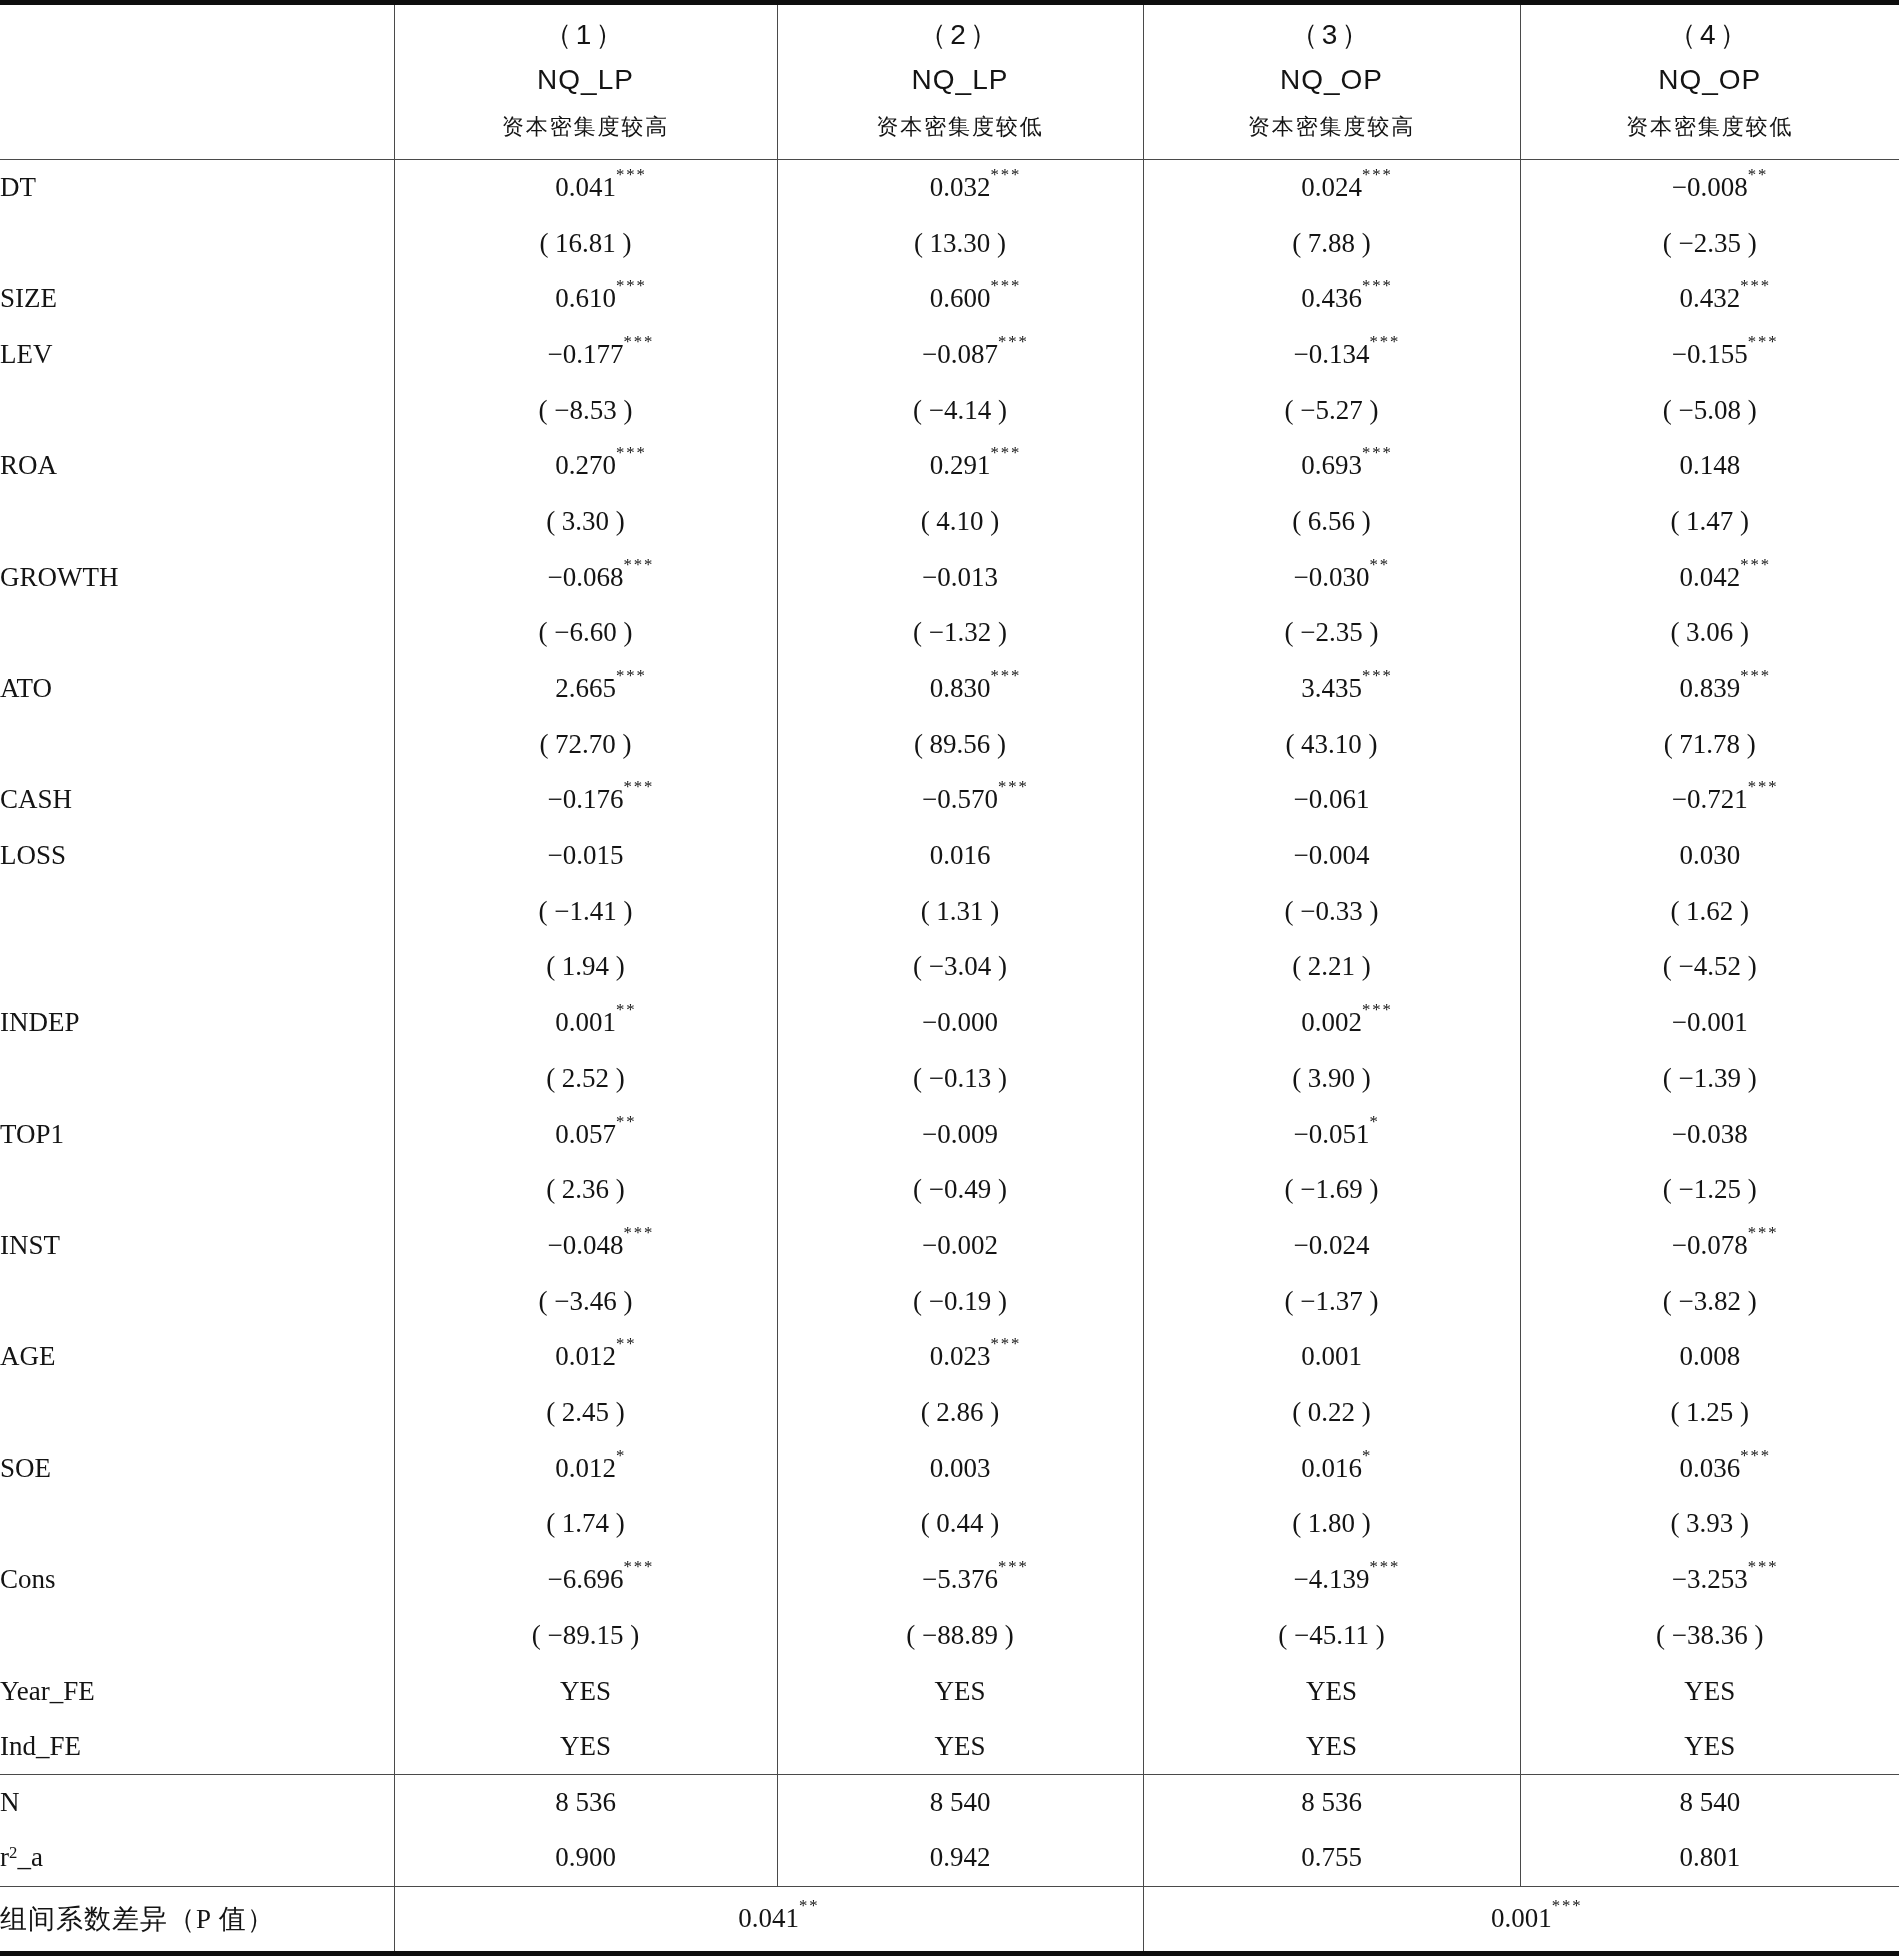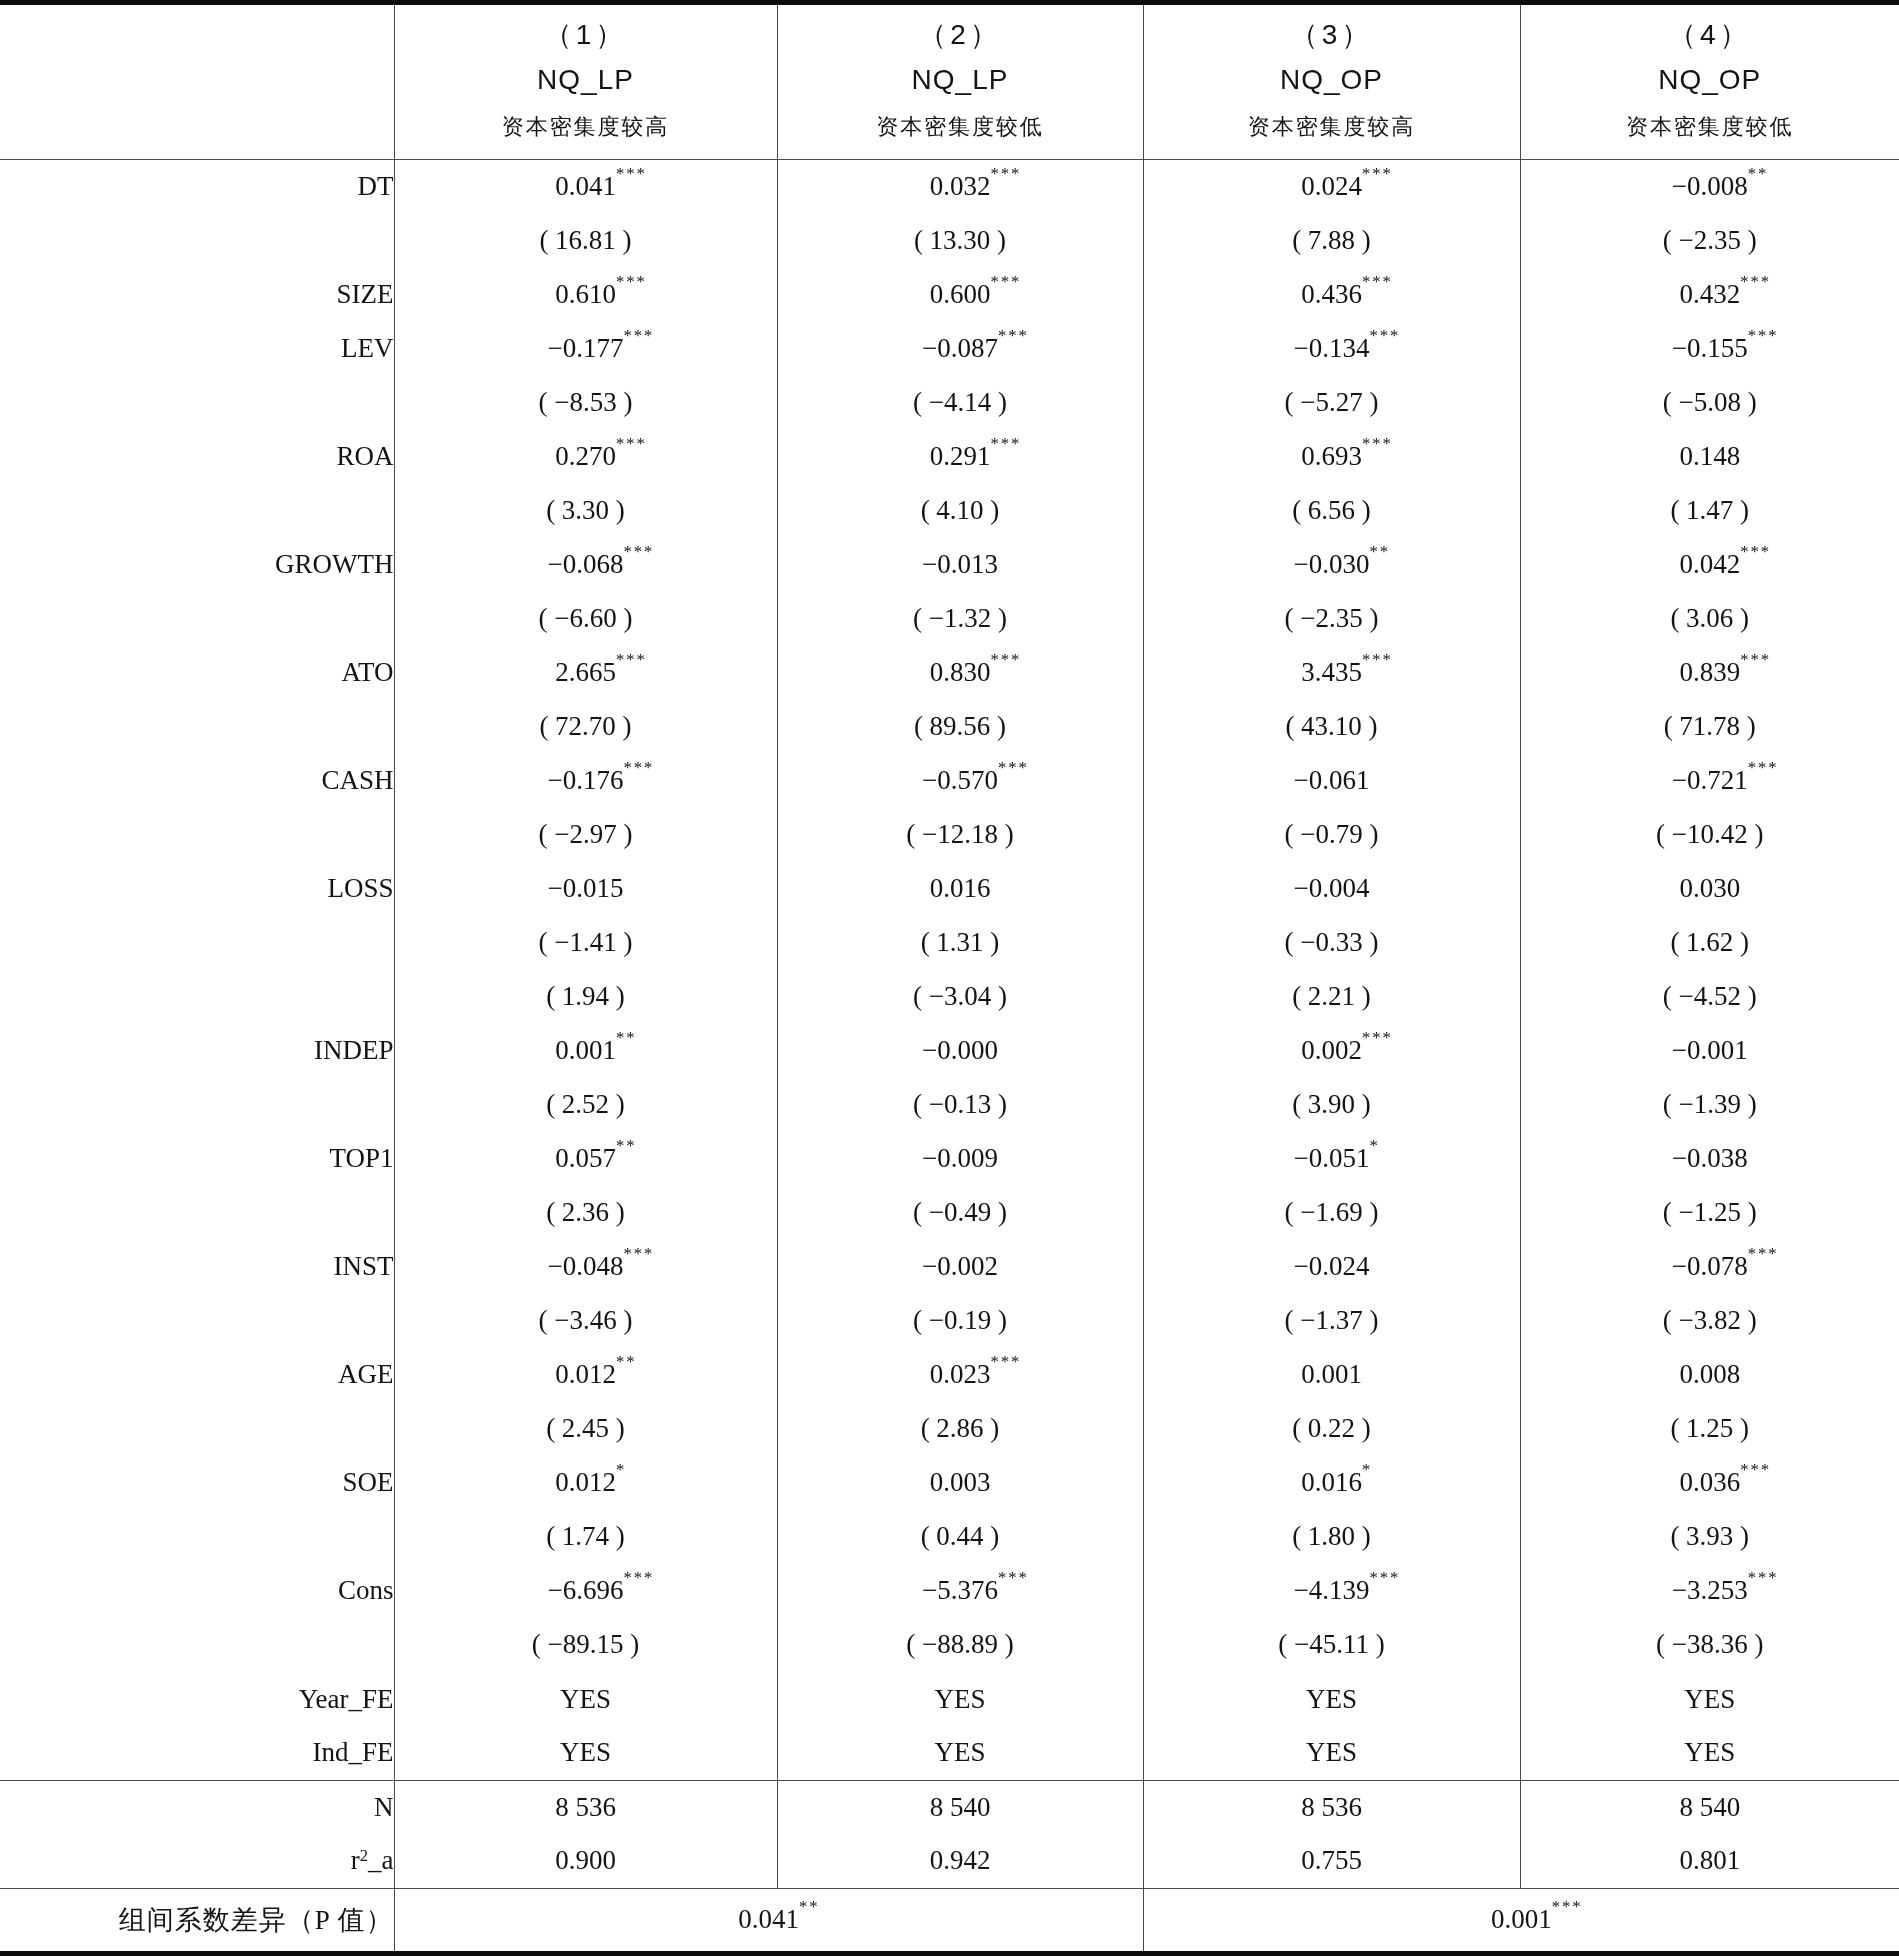--- a/index.html
+++ b/index.html
@@ -13,21 +13,21 @@
   }
   td,th{padding:0;margin:0;vertical-align:middle;overflow:visible;}
   
   .bl{border-left:1.9px solid #4a4a4a;}
   
   thead th{height:154px;border-bottom:1.9px solid #4a4a4a;font-weight:normal;}
   .hdr-num{font-family:"Liberation Sans","DejaVu Sans",sans-serif;font-size:28px;line-height:44px;letter-spacing:3.8px;}
   .hdr-dep{font-family:"Liberation Sans","DejaVu Sans",sans-serif;font-size:28px;line-height:46px;letter-spacing:1px;}
   .hdr-group{font-family:"Liberation Sans","DejaVu Sans",sans-serif;font-size:22px;line-height:48px;letter-spacing:1.9px;}
   
-  .lbl{font-family:"Liberation Serif","DejaVu Serif",serif;font-size:27px;text-align:right;}
+  .lbl{font-family:"Liberation Serif","DejaVu Serif",serif;font-size:27px;text-align:left;}
   .val{font-family:"Liberation Serif","DejaVu Serif",serif;font-size:27px;text-align:center;}
   tr.r{height:50px;}
   tr.dr{height:61px;}
   
   .coef{position:relative;display:inline-block;white-space:nowrap;}
   .stars{position:absolute;left:100%;top:-0.42em;font-size:0.62em;letter-spacing:1.9px;font-family:"Liberation Serif","DejaVu Serif",serif;}
   
   tr.sep td{border-top:1.9px solid #4a4a4a;}
   .r2sup{font-size:0.62em;position:relative;top:-0.5em;}
   .cjk{letter-spacing:1px;}
@@ -154,27 +154,20 @@
     <td class="val bl tcell">( 71.78 )</td>
   </tr>
 
   <tr class="r coef-row">
     <td class="lbl vlabel">CASH</td>
     <td class="val bl"><span class="coef"><span class="num">−0.176</span><sup class="stars">***</sup></span></td>
     <td class="val bl"><span class="coef"><span class="num">−0.570</span><sup class="stars">***</sup></span></td>
     <td class="val bl"><span class="coef"><span class="num">−0.061</span><sup class="stars"></sup></span></td>
     <td class="val bl"><span class="coef"><span class="num">−0.721</span><sup class="stars">***</sup></span></td>
   </tr>
-  <tr class="r t-row">
-    <td class="lbl"></td>
-    <td class="val bl tcell">( −2.97 )</td>
-    <td class="val bl tcell">( −12.18 )</td>
-    <td class="val bl tcell">( −0.79 )</td>
-    <td class="val bl tcell">( −10.42 )</td>
-  </tr>
 
   <tr class="r coef-row">
     <td class="lbl vlabel">LOSS</td>
     <td class="val bl"><span class="coef"><span class="num">−0.015</span><sup class="stars"></sup></span></td>
     <td class="val bl"><span class="coef"><span class="num">0.016</span><sup class="stars"></sup></span></td>
     <td class="val bl"><span class="coef"><span class="num">−0.004</span><sup class="stars"></sup></span></td>
     <td class="val bl"><span class="coef"><span class="num">0.030</span><sup class="stars"></sup></span></td>
   </tr>
   <tr class="r t-row">
     <td class="lbl"></td>

